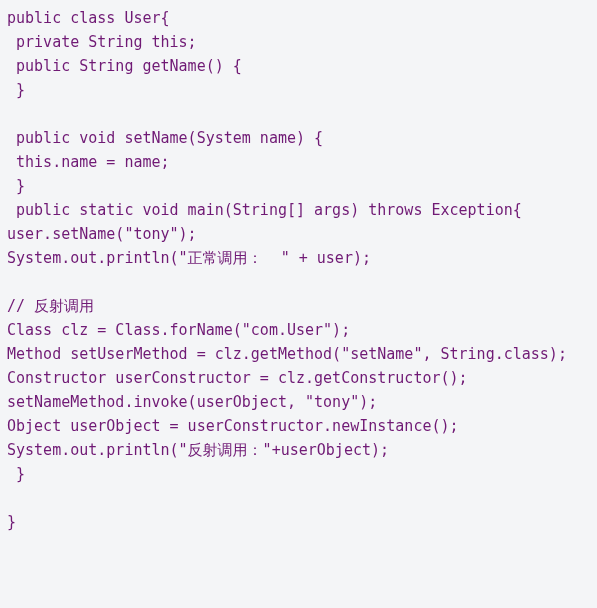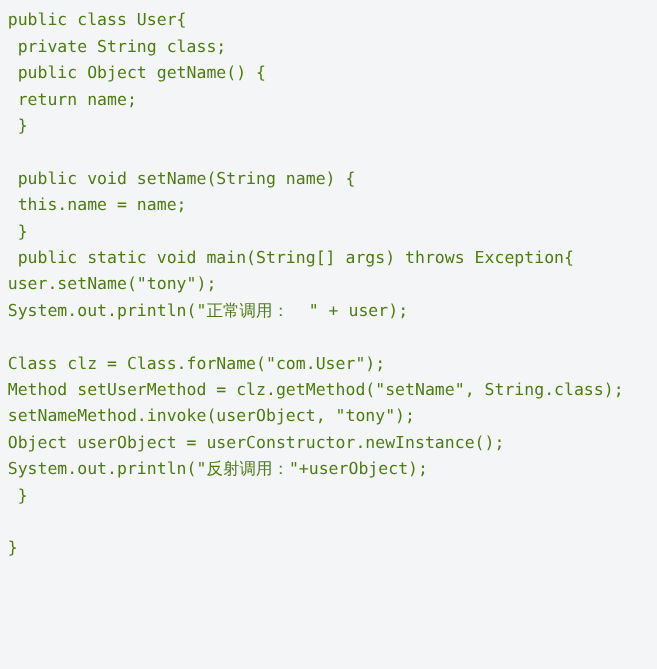--- a/index.html
+++ b/index.html
@@ -19,52 +19,53 @@
     height: 608px;
     background: #f4f5f7;
     padding: 0;
     box-sizing: border-box;
   }
   .code-line {
     position: relative;
     height: 24px;
     line-height: 24px;
     font-size: 15px;
-    color: #4d7c0f;
+    color: #701a75;
     white-space: pre;
     padding-left: 7px;
     letter-spacing: 0px;
     font-family: "DejaVu Sans Mono", "Liberation Mono", monospace;
     -webkit-font-smoothing: antialiased;
   }
   .code-line.blank {
     color: transparent;
   }
   #code-listing .code-line:first-child {
     margin-top: 6px;
   }
 </style>
 </head>
 <body>
 
 <div id="code-listing">
     <div class="code-line">public class User{</div>
-    <div class="code-line"> private String class;</div>
-    <div class="code-line"> public Object getName() {</div>
-    <div class="code-line"> return name;</div>
+    <div class="code-line"> private String this;</div>
+    <div class="code-line"> public String getName() {</div>
     <div class="code-line"> }</div>
     <div class="code-line blank">&nbsp;</div>
-    <div class="code-line"> public void setName(String name) {</div>
+    <div class="code-line"> public void setName(System name) {</div>
     <div class="code-line"> this.name = name;</div>
     <div class="code-line"> }</div>
     <div class="code-line"> public static void main(String[] args) throws Exception{</div>
     <div class="code-line">user.setName("tony");</div>
     <div class="code-line">System.out.println("正常调用：  " + user);</div>
     <div class="code-line blank">&nbsp;</div>
+    <div class="code-line">// 反射调用</div>
     <div class="code-line">Class clz = Class.forName("com.User");</div>
     <div class="code-line">Method setUserMethod = clz.getMethod("setName", String.class);</div>
+    <div class="code-line">Constructor userConstructor = clz.getConstructor();</div>
     <div class="code-line">setNameMethod.invoke(userObject, "tony");</div>
     <div class="code-line">Object userObject = userConstructor.newInstance();</div>
     <div class="code-line">System.out.println("反射调用："+userObject);</div>
     <div class="code-line"> }</div>
     <div class="code-line blank">&nbsp;</div>
     <div class="code-line">}</div>
   </div>
 
 </body></html>

